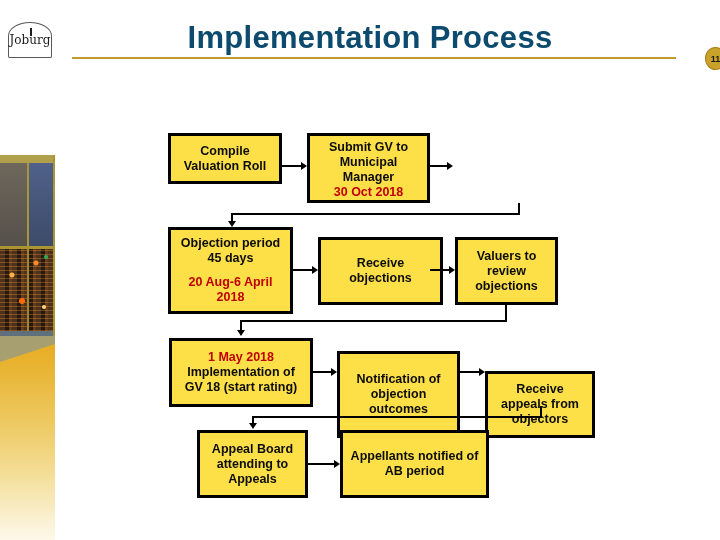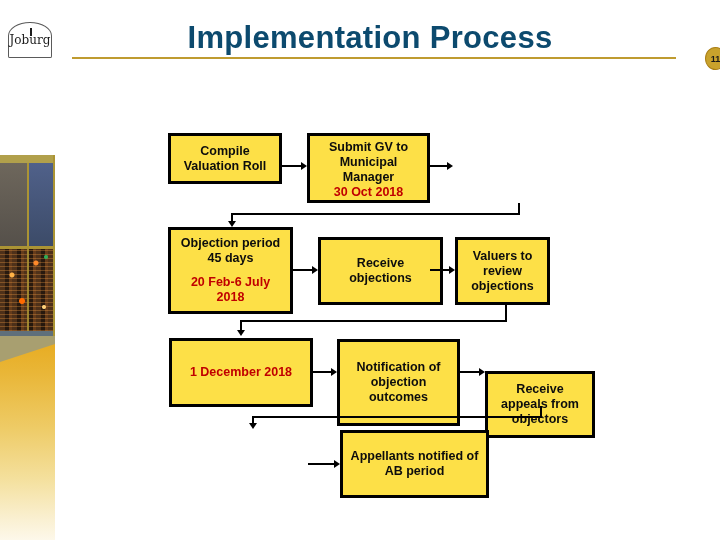--- a/index.html
+++ b/index.html
@@ -62,23 +62,23 @@
     display:flex;flex-direction:column;align-items:center;justify-content:center;
     text-align:center;font-weight:bold;font-size:12.5px;line-height:15px;color:#0d0d0d;
     padding:3px 5px;
   }
   .fbox .date{color:#C00000;}
   .b1{left:168px;top:133px;width:114px;height:51px;}
   .b2{left:307px;top:133px;width:123px;height:70px;justify-content:space-between;padding-top:4px;padding-bottom:5px;}
   .b3{left:453px;top:134px;width:134px;height:69px;}
   .b4{left:168px;top:227px;width:125px;height:87px;gap:9px;}
   .b5{left:318px;top:237px;width:125px;height:68px;}
-  .b6{left:455px;top:237px;width:95px;height:68px;}
+  .b6{left:455px;top:237px;width:103px;height:68px;}
   .b7{left:169px;top:338px;width:144px;height:69px;}
-  .b8{left:337px;top:339px;width:123px;height:87px;align-items:center;}
+  .b8{left:337px;top:351px;width:123px;height:87px;align-items:center;}
   .b9{left:485px;top:339px;width:110px;height:67px;margin-top:32px;}
   .b10{left:197px;top:430px;width:111px;height:68px;}
   .b11{left:340px;top:430px;width:149px;height:68px;}
   
   .harrow{position:absolute;height:2px;background:#000;}
   .harrow::after{
     content:"";position:absolute;right:-6px;top:-3px;width:0;height:0;
     border-left:6px solid #000;border-top:4px solid transparent;border-bottom:4px solid transparent;
   }
   .a1{left:282px;top:165px;width:19px;}
@@ -145,51 +145,55 @@
   </div>
   <div class="harrow a2"></div>
 
   <div class="seg c1v1"></div>
   <div class="seg c1h"></div>
   <div class="seg c1v2"></div>
   <div class="dhead c1hd"></div>
 
   <div class="fbox b4">
     <span>Objection period 45 days</span>
-    <span class="date">20 Feb-6 July 2018</span>
+    <span class="date">20 Aug-6 April 2018</span>
   </div>
   <div class="harrow a3"></div>
   <div class="fbox b5">
     <span>Receive objections</span>
   </div>
   <div class="harrow a4"></div>
   <div class="fbox b6">
     <span>Valuers to review objections</span>
   </div>
 
   <div class="seg c2v1"></div>
   <div class="seg c2h"></div>
   <div class="seg c2v2"></div>
   <div class="dhead c2hd"></div>
 
   <div class="fbox b7">
-    <span class="date">1 December 2018</span>
+    <span class="date">1 May 2018</span>
+    <span>Implementation of GV 18 (start rating)</span>
   </div>
   <div class="harrow a5"></div>
   <div class="fbox b8">
     <span>Notification of objection outcomes</span>
   </div>
   <div class="harrow a6"></div>
   <div class="fbox b9">
     <span>Receive appeals from objectors</span>
   </div>
 
   <div class="seg c3v1"></div>
   <div class="seg c3h"></div>
   <div class="seg c3v2"></div>
   <div class="dhead c3hd"></div>
 
+  <div class="fbox b10">
+    <span>Appeal Board attending to Appeals</span>
+  </div>
   <div class="harrow a7"></div>
   <div class="fbox b11">
     <span>Appellants notified of AB period</span>
   </div>
 
 </div>
 
 </body></html>

